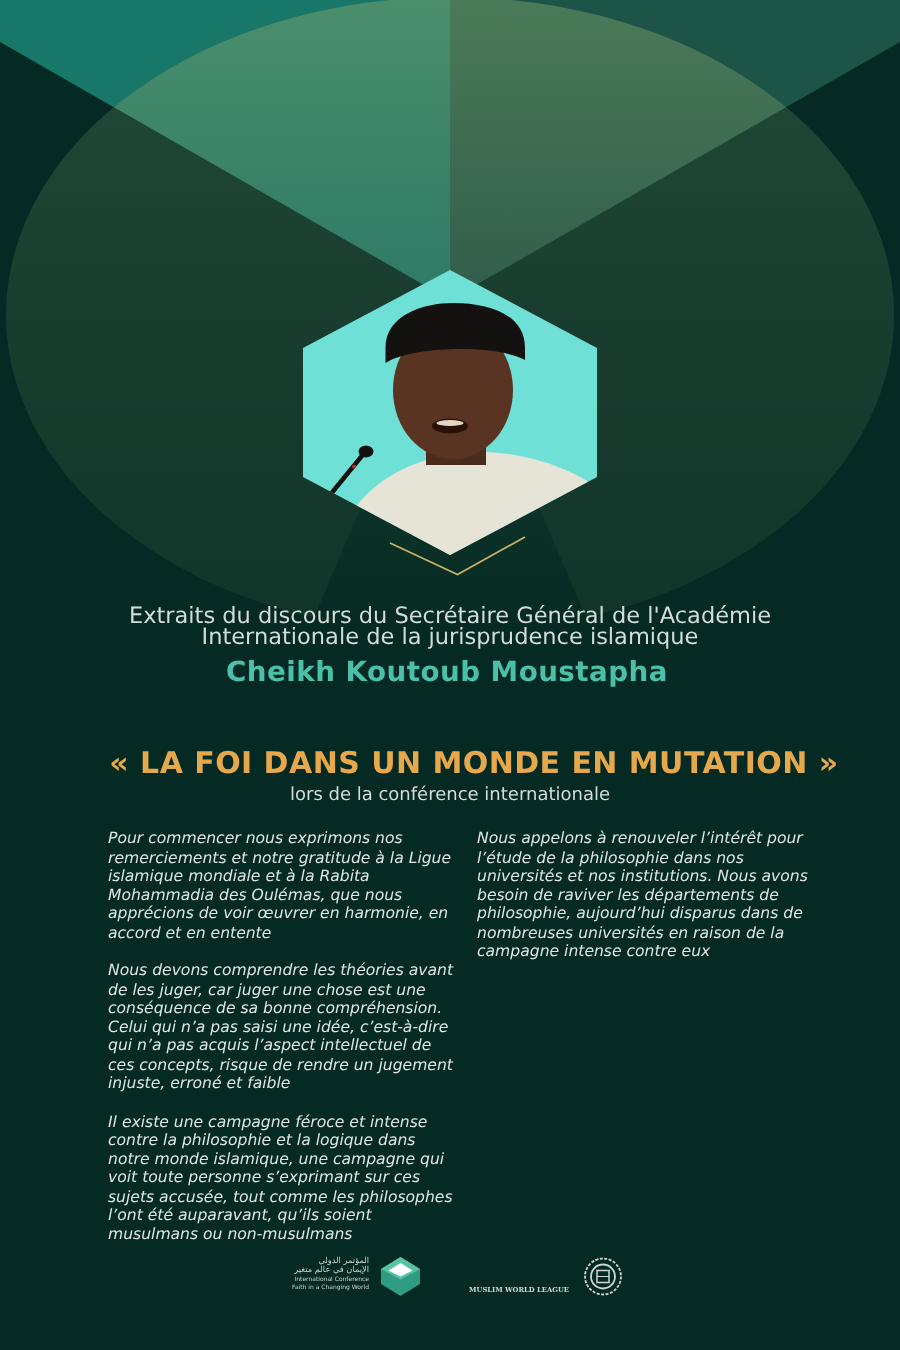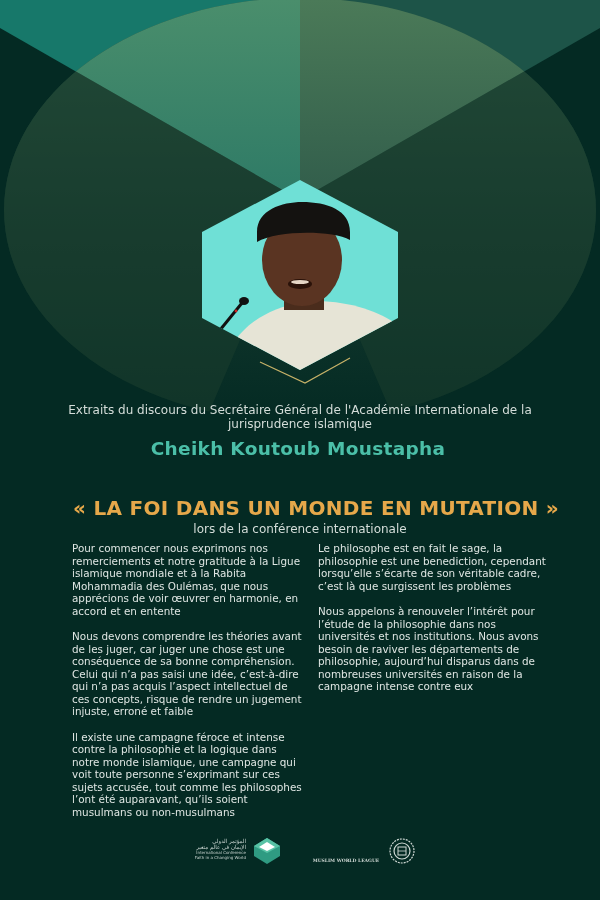--- a/index.html
+++ b/index.html
@@ -1,28 +1,28 @@
 <!DOCTYPE html>
 <html><head>
 <meta charset="utf-8">
 <style>
   html, body { margin: 0; padding: 0; }
   body { width: 600px; height: 900px; overflow: hidden; background: #032a22; font-family: "DejaVu Sans", sans-serif; }
   .poster { position: relative; width: 600px; height: 900px; overflow: hidden; background: #042a23; }
   .bg-svg { position: absolute; left: 0; top: 0; width: 600px; height: 900px; }
   .photo-hex { position: absolute; left: 202px; top: 180px; width: 196px; height: 190px; }
   .chevron { position: absolute; left: 258px; top: 356px; width: 94px; height: 30px; }
-  .intro { position: absolute; left: 40px; top: 403px; width: 520px; text-align: center; color: #d4ddd9; font-size: 12px; line-height: 14px; }
+  .intro { position: absolute; left: 40px; top: 403px; width: 520px; text-align: center; color: #d4ddd9; font-size: 15px; line-height: 14px; }
   .speaker { position: absolute; left: 0; top: 438px; width: 596px; text-align: center; color: #4bbfa8; font-weight: bold; font-size: 18.5px; letter-spacing: 0.3px; }
   .conf-label { position: absolute; left: 0; top: 480px; width: 600px; text-align: center; color: #d4ddd9; font-size: 12px; margin-top: 42px; }
   .conf-title { position: absolute; left: 0; top: 496px; width: 600px; text-align: center; color: #e6a84a; font-weight: bold; font-size: 20px; letter-spacing: 0.3px; margin-left: 16px; }
   .col { position: absolute; top: 542px; width: 232px; color: #dfe6e3; font-size: 10.4px; line-height: 12.5px; }
   .col.left { left: 72px; }
   .col.right { left: 318px; }
-  .col p { margin: 0 0 13px 0; }
+  .col p { margin: 11px 0 13px 0; font-style: italic; }
   .footer { position: absolute; top: 834px; left: 0; width: 600px; height: 36px; }
   .logo-conf { position: absolute; left: 176px; top: 0; width: 110px; height: 36px; }
   .logo-conf .txt { position: absolute; left: 0; top: 4px; width: 70px; color: #c9d4d0; font-size: 4px; line-height: 5.2px; text-align: right; }
   .logo-conf .ar { font-size: 5.5px; line-height: 6px; }
   .logo-conf .cube { position: absolute; left: 76px; top: 2px; width: 30px; height: 30px; }
   .logo-mwl { position: absolute; left: 305px; top: 0; width: 120px; height: 36px; }
   .logo-mwl .ar { position: absolute; left: 0; top: 2px; width: 82px; color: #cfd8d4; font-size: 12px; text-align: center; letter-spacing: -1px; }
   .logo-mwl .en { position: absolute; left: 0; top: 24px; width: 82px; color: #cfd8d4; font-size: 4.5px; font-family: "DejaVu Serif", serif; font-weight: bold; text-align: center; }
   .logo-mwl .seal { position: absolute; left: 84px; top: 4px; width: 26px; height: 26px; }
 </style>
@@ -102,21 +102,20 @@
   <div class="conf-label">lors de la conférence internationale</div>
   <div class="conf-title">« LA FOI DANS UN MONDE EN MUTATION »</div>
 
   <div class="col left">
     <p>Pour commencer nous exprimons nos remerciements et notre gratitude à la Ligue islamique mondiale et à la Rabita Mohammadia des Oulémas, que nous apprécions de voir œuvrer en harmonie, en accord et en entente</p>
     <p>Nous devons comprendre les théories avant de les juger, car juger une chose est une conséquence de sa bonne compréhension. Celui qui n’a pas saisi une idée, c’est-à-dire qui n’a pas acquis l’aspect intellectuel de ces concepts, risque de rendre un jugement injuste, erroné et faible</p>
     <p>Il existe une campagne féroce et intense contre la philosophie et la logique dans notre monde islamique, une campagne qui voit toute personne s’exprimant sur ces sujets accusée, tout comme les philosophes l’ont été auparavant, qu’ils soient musulmans ou non-musulmans</p>
   </div>
 
   <div class="col right">
-    <p>Le philosophe est en fait le sage, la philosophie est une benediction, cependant lorsqu’elle s’écarte de son véritable cadre, c’est là que surgissent les problèmes</p>
     <p>Nous appelons à renouveler l’intérêt pour l’étude de la philosophie dans nos universités et nos institutions. Nous avons besoin de raviver les départements de philosophie, aujourd’hui disparus dans de nombreuses universités en raison de la campagne intense contre eux</p>
   </div>
 
   <div class="footer">
     <div class="logo-conf">
       <div class="txt">
         <div class="ar">المؤتمر الدولي</div>
         <div class="ar">الإيمان في عالم متغير</div>
         <div>International Conference</div>
         <div>Faith in a Changing World</div>

